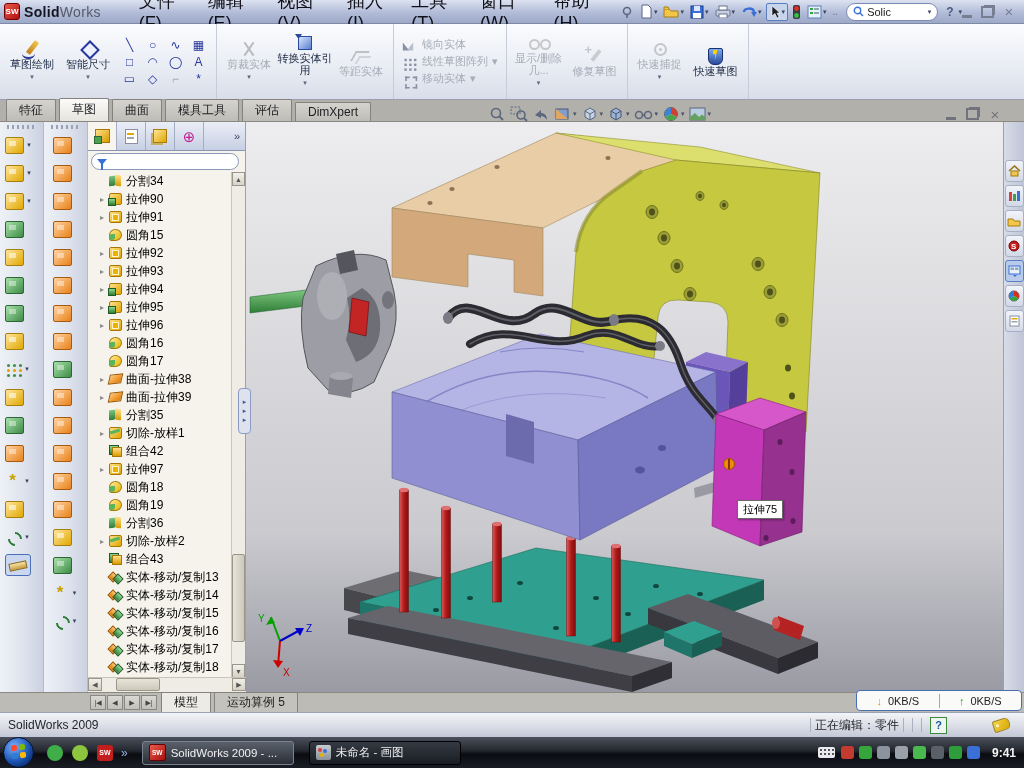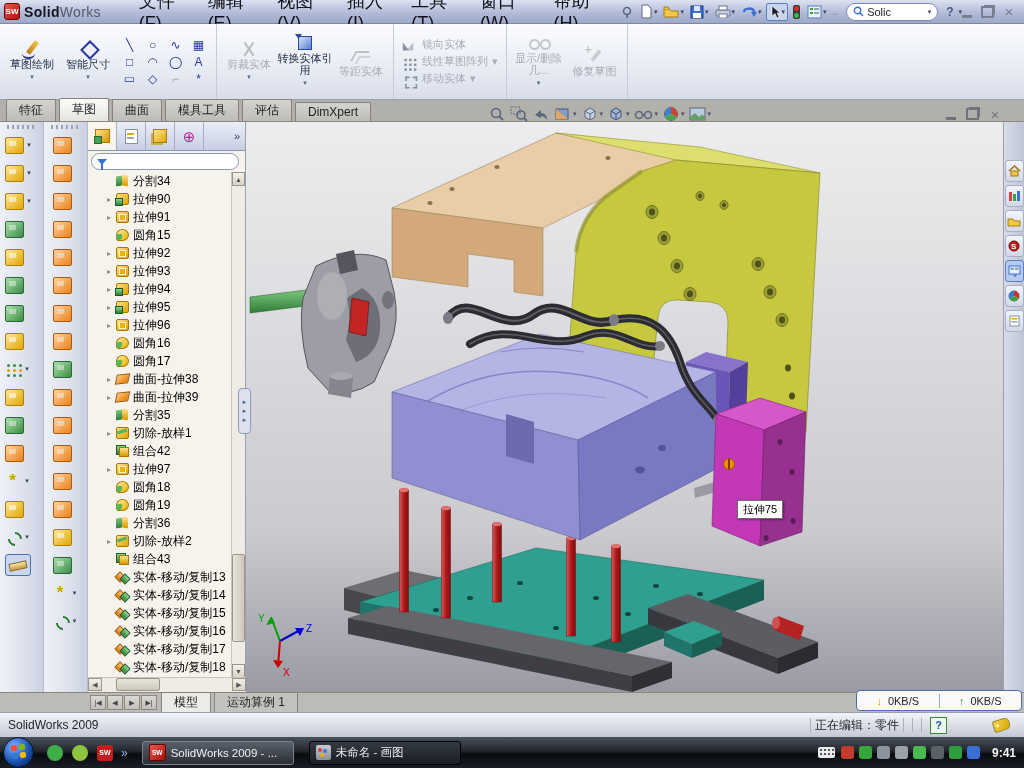--- a/index.html
+++ b/index.html
@@ -89,21 +89,21 @@
   .pt-feat::after{content:"";position:absolute;left:-2px;bottom:-2px;width:6px;height:6px;background:#4CA052;border:1px solid #2A6A32;}
   .pt-prop{width:11px;height:13px;background:#fff;border:1px solid #8A90A4;position:relative;}
   .pt-prop::after{content:"";position:absolute;left:1px;top:3px;width:7px;height:2px;background:#E0A800;box-shadow:0 4px 0 #9AA;}
   .pt-cfg{width:12px;height:12px;background:linear-gradient(135deg,#FFE49A,#E0A800);border:1px solid #A87E10;box-shadow:-3px 3px 0 -1px #C8B060;}
   .pt-dim{color:#C02090;font-size:15px;line-height:1;}
   .pmore{margin-left:auto;display:flex;align-items:center;padding:0 5px;color:#3A4560;font-size:11px;}
   #pfilter{position:absolute;left:3px;top:31px;width:148px;height:17px;background:#fff;border:1px solid #8A98B8;border-radius:9px;display:flex;align-items:center;padding-left:5px;box-sizing:border-box;}
   .funnel{width:0;height:0;border-left:5px solid transparent;border-right:5px solid transparent;border-top:6px solid #3A6FD8;position:relative;}
   .funnel::after{content:"";position:absolute;left:-1px;top:-2px;width:2px;height:7px;background:#3A6FD8;}
   #ptree{position:absolute;left:0;top:50px;width:144px;height:506px;overflow:hidden;}
-  .trow{height:18px;display:flex;align-items:center;padding-left:19px;white-space:nowrap;}
+  .trow{height:18px;display:flex;align-items:center;padding-left:12px;white-space:nowrap;}
   .texp{width:9px;font-size:8px;color:#8A8A8A;flex:none;}
   .tlabel{margin-left:4px;color:#000;font-size:12px;}
   .ti{width:13px;height:12px;position:relative;flex:none;}
   .ti.split::before{content:"";position:absolute;left:0;top:1px;width:6px;height:10px;background:linear-gradient(#7CC47E,#2E7D36);border-radius:1px;transform:skewY(-8deg);}
   .ti.split::after{content:"";position:absolute;left:6px;top:0;width:6px;height:11px;background:linear-gradient(#FFE08A,#D99A00);border-radius:1px;transform:skewY(8deg);}
   .ti.extrude::before,.ti.extrude-b::before,.ti.cutloft::before{content:"";position:absolute;inset:0;background:linear-gradient(135deg,#FFE08A,#E0A400);border:1px solid #A87800;border-radius:2px;box-sizing:border-box;}
   .ti.extrude::after{content:"";position:absolute;left:3px;top:3px;width:5px;height:5px;border:1px solid #FFF4CC;background:#EDB200;}
   .ti.extrude-b::after{content:"";position:absolute;left:-1px;bottom:-1px;width:6px;height:6px;background:linear-gradient(#8FD892,#2E7D36);border:1px solid #1E5A26;}
   .ti.fillet::before{content:"";position:absolute;inset:0;background:linear-gradient(135deg,#FFE9A0,#E8B400);border:1px solid #A87800;border-radius:50% 50% 50% 20%;}
   .ti.fillet::after{content:"";position:absolute;left:0px;top:5px;width:6px;height:6px;background:#59B45C;border-radius:50% 0 50% 50%;}
@@ -339,20 +339,31 @@
     </div>
     <div class="cgroup">
       <div class="cbtn dis">
         <span class="cico display"></span>
         <span>显示/删除几...</span>
           <span class="cdd">▾</span>
       </div>
       <div class="cbtn dis">
         <span class="cico repair"></span>
         <span>修复草图</span>
+      </div>
+    </div>
+    <div class="cgroup">
+      <div class="cbtn dis">
+        <span class="cico snaps"></span>
+        <span>快速捕捉</span>
+          <span class="cdd">▾</span>
+      </div>
+      <div class="cbtn">
+        <span class="cico rapid"></span>
+        <span>快速草图</span>
       </div>
     </div>
   </div>
 
   <div id="tabsrow" class="abs">
 
   <span class="rtab">特征</span>
       <span class="rtab on">草图</span>
       <span class="rtab">曲面</span>
       <span class="rtab">模具工具</span>
@@ -991,21 +1002,21 @@
     <span style="display:flex;">
 
     <span class="navb">|◀</span>
         <span class="navb">◀</span>
         <span class="navb">▶</span>
         <span class="navb">▶|</span>
       </span>
     <span style="display:flex;">
 
     <span class="dtab on">模型</span>
-        <span class="dtab">运动算例 1</span>
+        <span class="dtab">运动算例 5</span>
       </span>
   </div>
 
   <div id="netmon" class="abs">
     <span class="netcell">
         <span class="arr-dn">↓</span>
         <span>0KB/S</span>
       </span>
     <span class="netdiv"></span>
     <span class="netcell">

